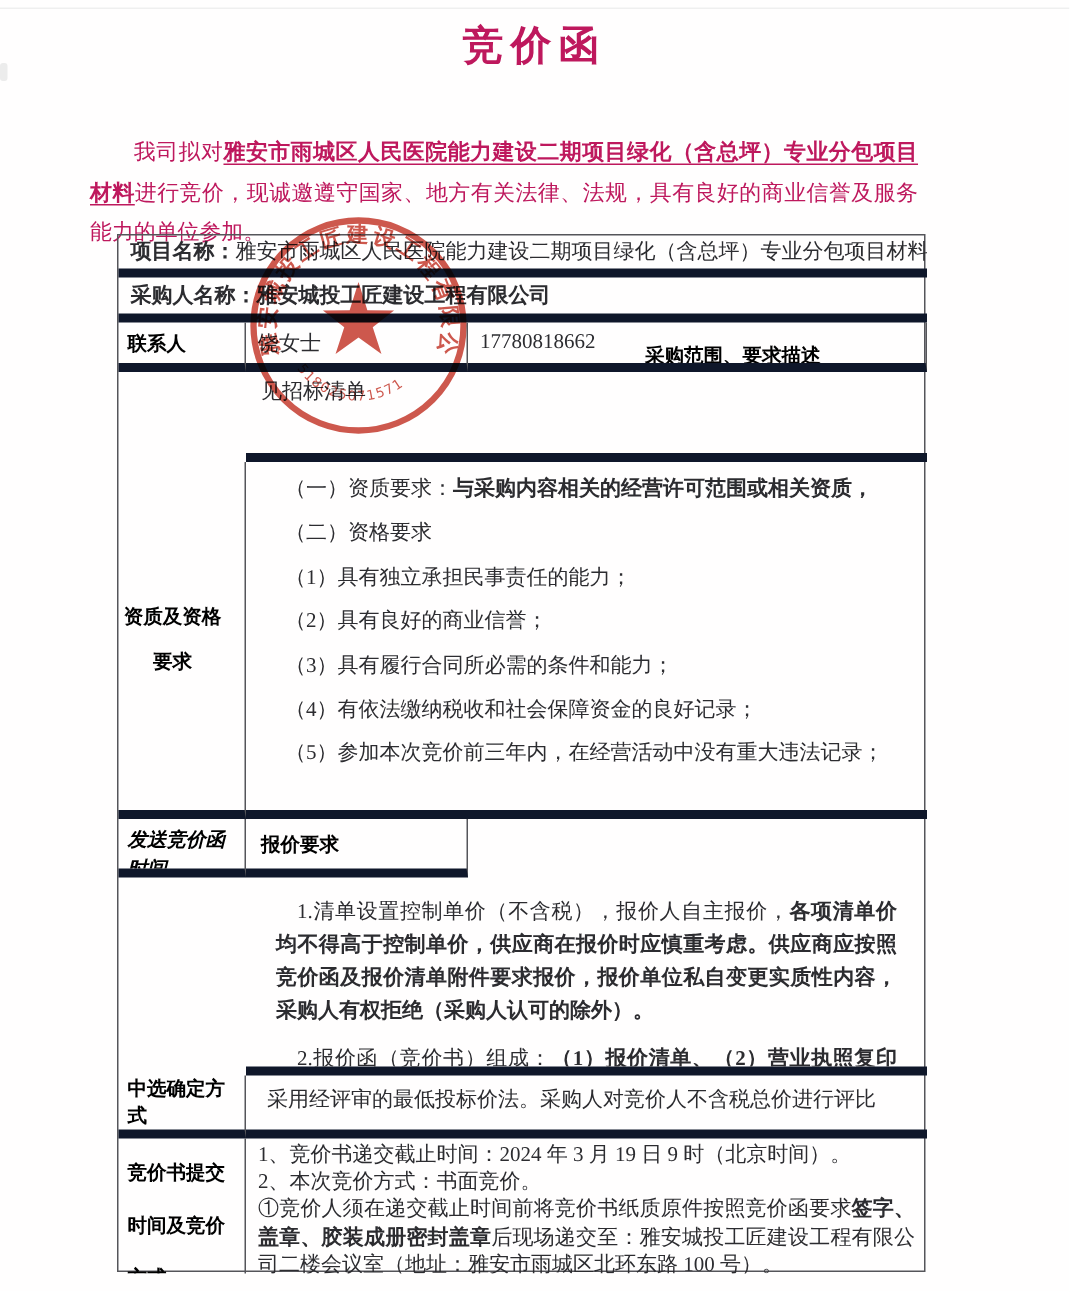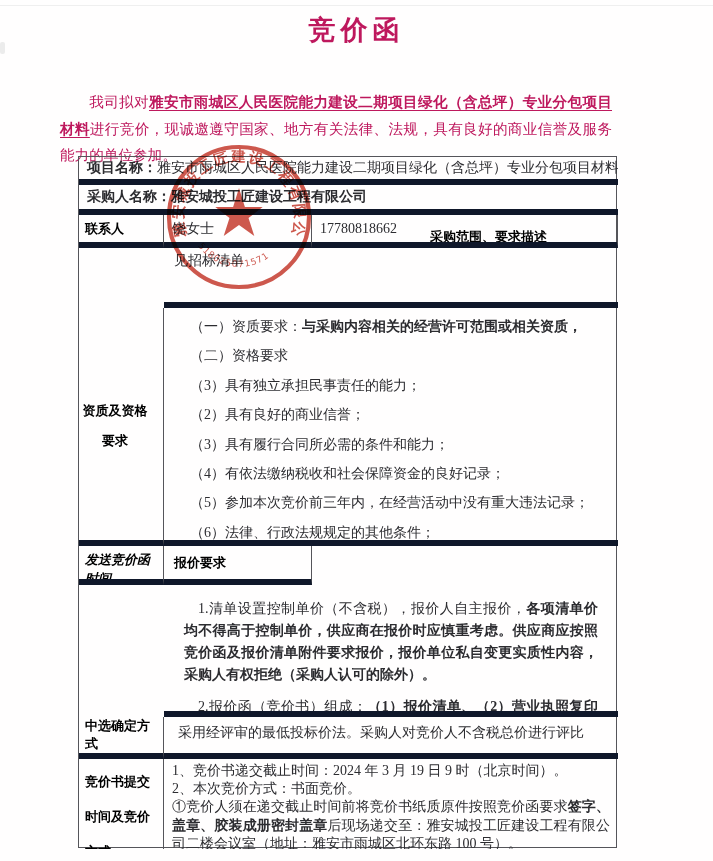--- a/index.html
+++ b/index.html
@@ -96,26 +96,25 @@
 
     <div class="c lab lh38"><span>采购范围、要求描述</span></div>
     <div class="c er span24 cellpad"><span>见招标清单</span></div>
 
     <div class="c lab ctr">
         <span>资质及资格要求</span>
       </div>
     <div class="c er span24 qcontent">
       <div class="qitem"><span>（一）资质要求：</span><b>与采购内容相关的经营许可范围或相关资质，</b></div>
       <div class="qitem"><span>（二）资格要求</span><b></b></div>
-      <div class="qitem"><span>（3）具有独立承担民事责任的能力；</span><b></b></div>
+      <div class="qitem"><span>（1）具有独立承担民事责任的能力；</span><b></b></div>
       <div class="qitem"><span>（2）具有良好的商业信誉；</span><b></b></div>
       <div class="qitem"><span>（3）具有履行合同所必需的条件和能力；</span><b></b></div>
       <div class="qitem"><span>（4）有依法缴纳税收和社会保障资金的良好记录；</span><b></b></div>
       <div class="qitem"><span>（5）参加本次竞价前三年内，在经营活动中没有重大违法记录；</span><b></b></div>
-      <div class="qitem"><span>（6）法律、行政法规规定的其他条件；</span><b></b></div>
     </div>
 
     <div class="c lab lh19"><span>发送竞价函时间</span></div>
 
     <div class="c lab vc">
         <span style="padding-left:4px;">报价要求</span>
       </div>
     <div class="c er span24 quotecell">
       <p><span>1.清单设置控制单价（不含税），报价人自主报价，</span><b>各项清单价均不得高于控制单价，供应商在报价时应慎重考虑。供应商应按照竞价函及报价清单附件要求报价，报价单位私自变更实质性内容，采购人有权拒绝（采购人认可的除外）。</b></p>
       <p><span>2.报价函（竞价书）组成：</span><b>（1）报价清单、（2）营业执照复印件、（3）法人授权委托书、（4）法定代表人身份证复印件（5）授权委托人身份证复印件（6）业绩证明。上述报价函封面及组成附件每一页均需盖章，格式自拟，并胶装成册后密封盖章，不得散页和未密封递交。</b></p>

